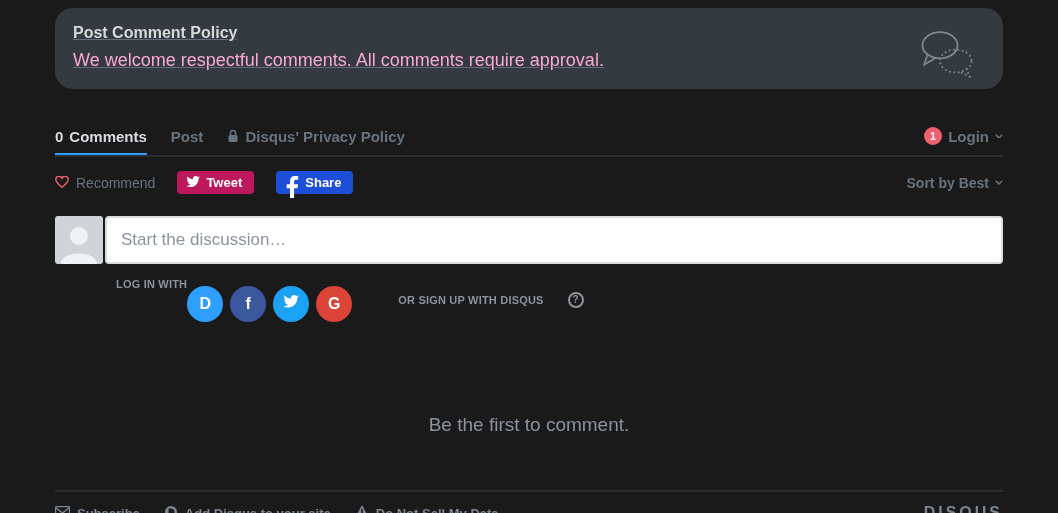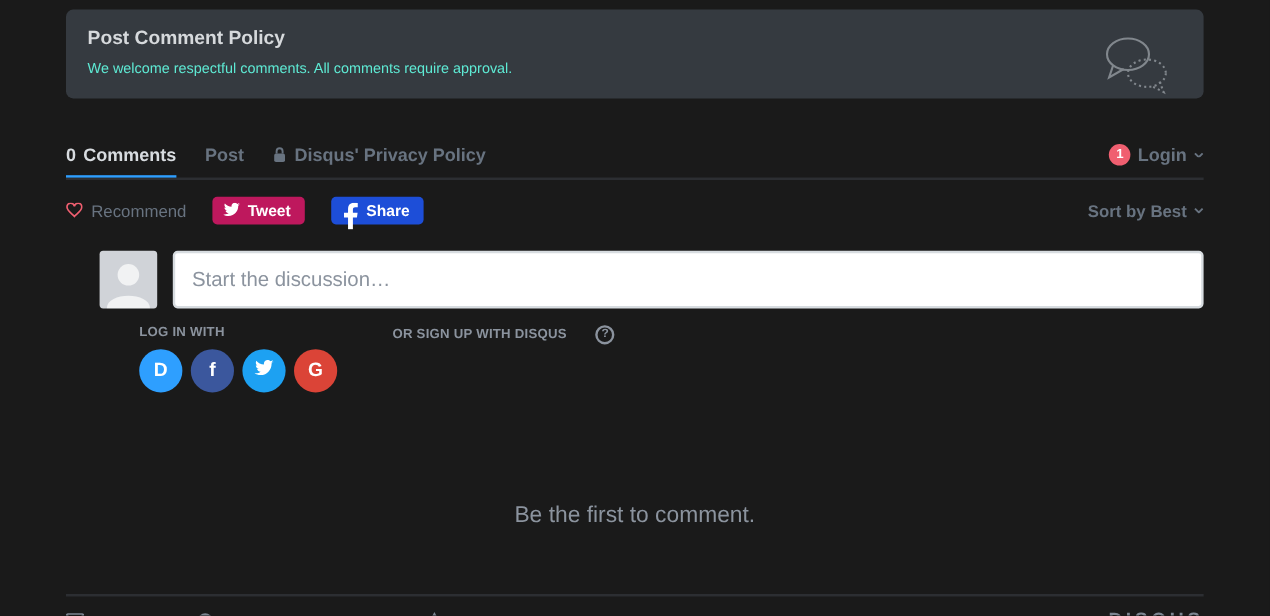--- a/index.html
+++ b/index.html
@@ -9,34 +9,35 @@
   font-family: -apple-system, BlinkMacSystemFont, "Segoe UI", Helvetica, Arial, sans-serif;
   width: 1058px;
   min-height: 513px;
   padding: 8px 55px 10px;
   color: #2a2e34;
 }
 
 
 .policy {
   background: #353a40;
-  border-radius: 6px;
+  border-radius: 18px;
   padding: 16px 18px 18px;
   position: relative;
   color: #cdd3d8;
+  text-decoration: underline;
 }
 .policy-title {
   font-size: 16px;
   font-weight: 700;
   color: #d7dadd;
   margin-bottom: 8px;
 }
 .policy-text {
-  font-size: 12px;
-  color: #5eead4;
+  font-size: 18px;
+  color: #f9a8d4;
 }
 .policy-icon {
   position: absolute;
   right: 28px;
   top: 18px;
   width: 56px;
   height: 56px;
   opacity: 0.55;
 }
 
@@ -132,23 +133,22 @@
   display: flex; align-items: center; gap: 6px;
   font-size: 14px;
   font-weight: 700;
   color: #656c7a;
   cursor: pointer;
 }
 
 
 .compose {
   display: flex;
-  gap: 13px;
+  gap: 2px;
   margin-top: 22px;
-  margin-left: 28px;
 }
 .avatar {
   width: 48px; height: 48px;
   background: #d0d3d8;
   border-radius: 3px;
   display: flex;
   align-items: flex-end;
   justify-content: center;
   overflow: hidden;
 }
@@ -194,21 +194,21 @@
 .lb {
   width: 36px; height: 36px; border-radius: 50%;
   display:flex; align-items:center; justify-content:center;
   cursor:pointer;
 }
 .lb-d { background:#2e9fff; }
 .lb-f { background:#3b579d; }
 .lb-t { background:#1da1f2; }
 .lb-g { background:#db4437; }
 .lb span { color:#fff; font-weight:700; font-size:16px; }
-.signup-col { display:flex; flex-direction:column; }
+.signup-col { display:flex; }
 .disqus-label {
   display:flex; align-items:center; gap:24px;
   font-size: 11px; color:#8b939e; font-weight:700; letter-spacing:0.2px;
 }
 .q-circle {
   width:16px; height:16px; border:2px solid #8b939e; border-radius:50%;
   font-size:10px; display:flex; align-items:center; justify-content:center;
   color:#8b939e; line-height:1;
 }
 .name-input {

